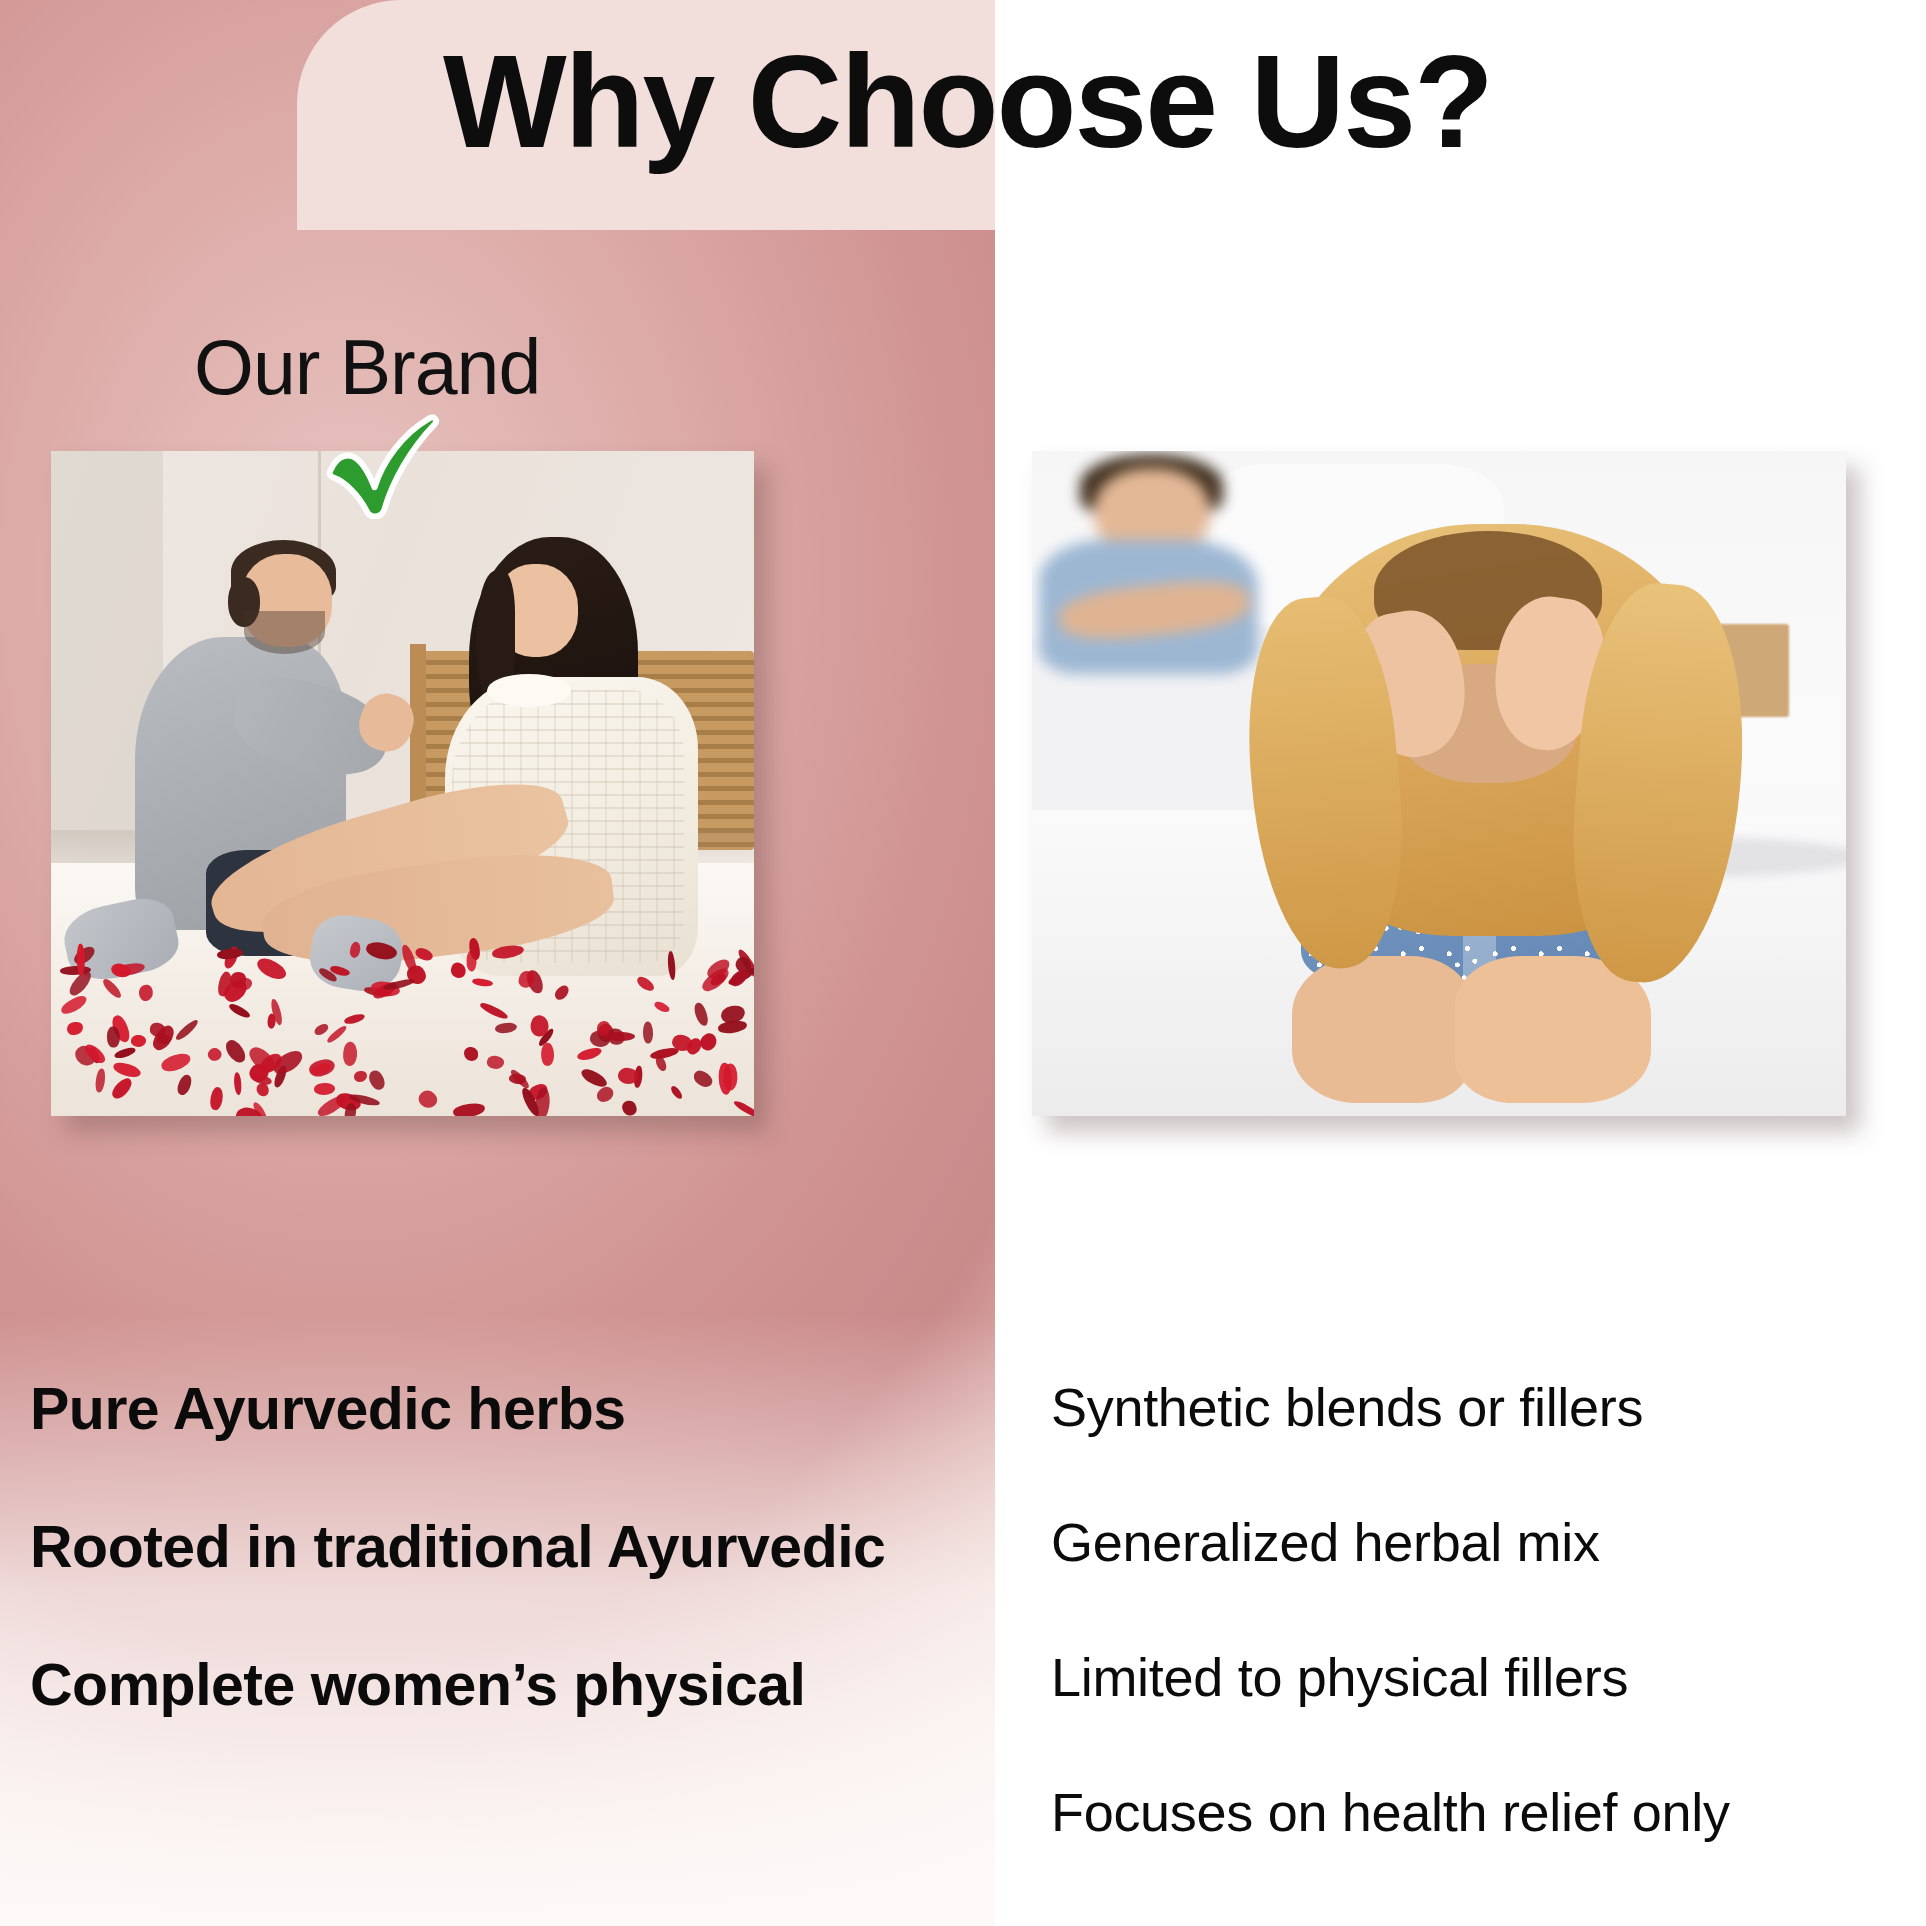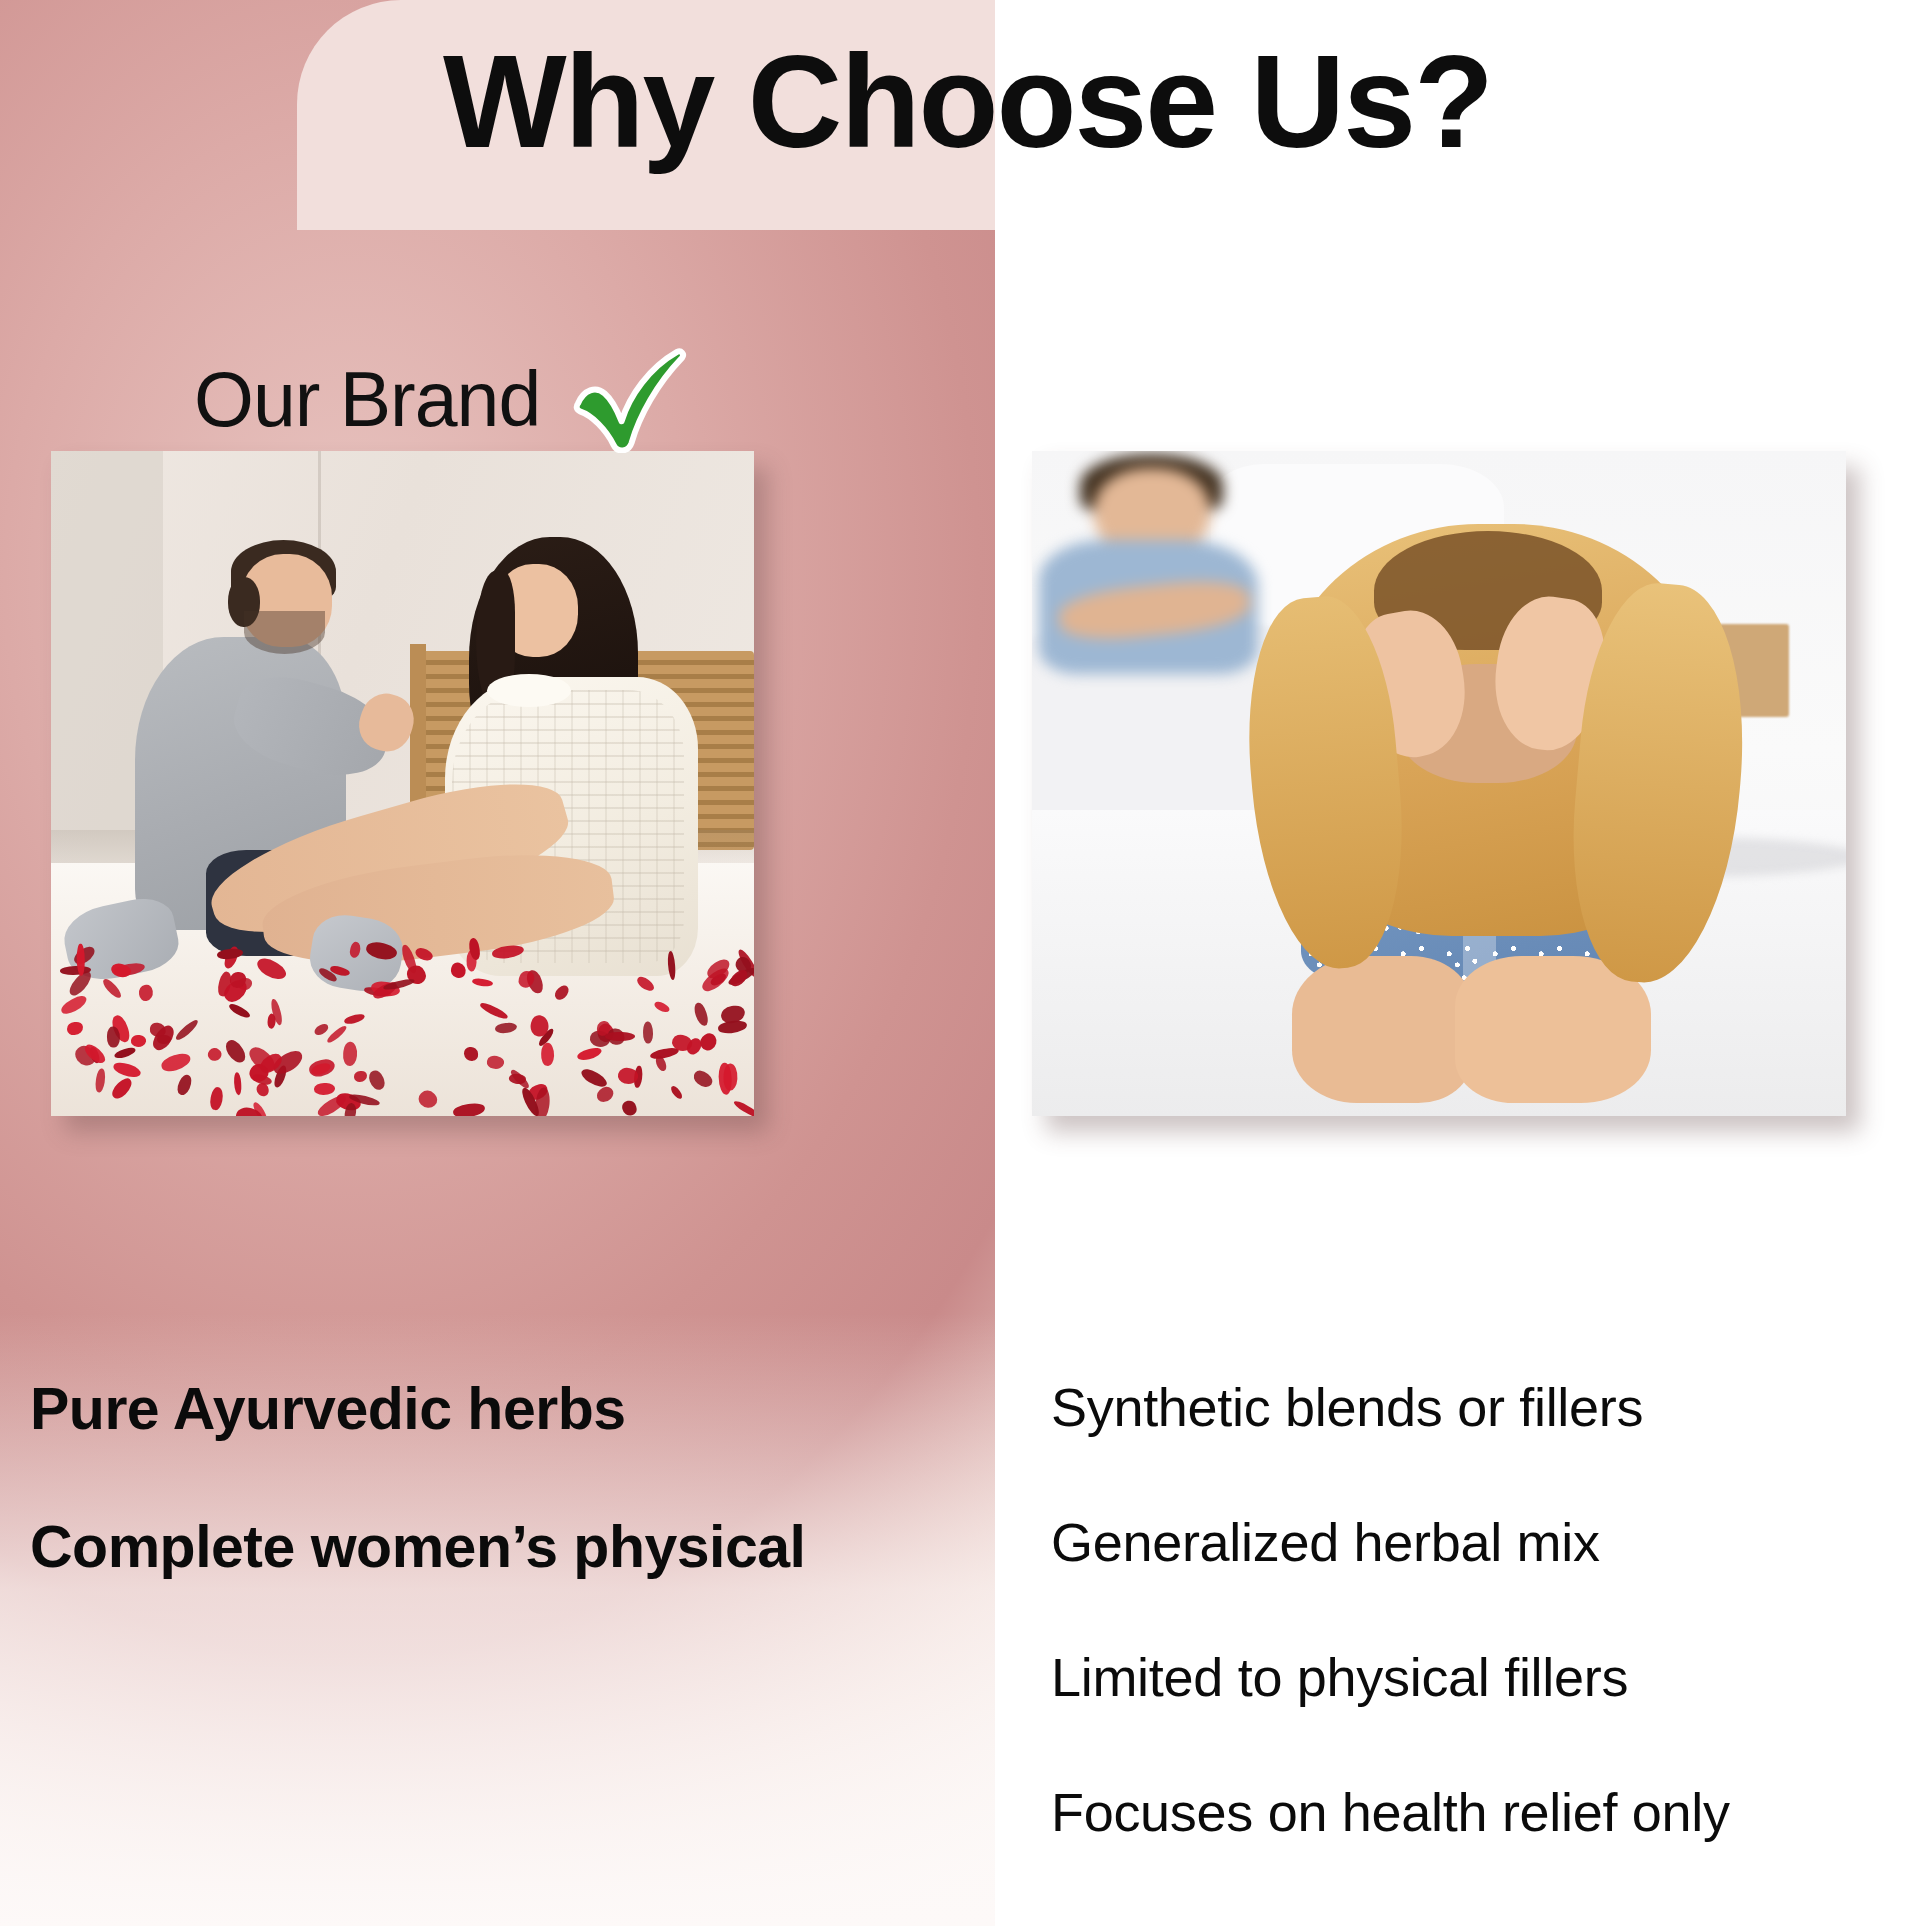--- a/index.html
+++ b/index.html
@@ -71,21 +71,21 @@
   }
 
   
   .col-head {
     position: absolute;
     display: flex;
     align-items: center;
     z-index: 5;
     height: 109px;
   }
-  .col-head.left  { left: 194px;  top: 345px; }
+  .col-head.left  { left: 194px;  top: 323px; flex-direction: column; }
   .col-head.right { left: 1216px; top: 327px; }
   .col-head-label {
     font-size: 77px;
     font-weight: 500;
     color: #111111;
     letter-spacing: -1px;
     white-space: nowrap;
   }
   .mark-wrap {
     margin-left: 30px;
@@ -482,20 +482,21 @@
       <div class="r-w-face"></div>
       <div class="r-w-hand-l"></div>
       <div class="r-w-hand-r"></div>
       <div class="r-w-hair-l"></div>
       <div class="r-w-hair-r"></div>
     </div>
   </div>
 
   <div class="bullets left">
     <div class="bullet">Pure Ayurvedic herbs</div>
+    <div class="bullet">Rooted in traditional Ayurvedic</div>
     <div class="bullet">Complete women’s physical</div>
   </div>
 
   <div class="bullets right">
     <div class="bullet">Synthetic blends or fillers</div>
     <div class="bullet">Generalized herbal mix</div>
     <div class="bullet">Limited to physical fillers</div>
     <div class="bullet">Focuses on health relief only</div>
   </div>
 

